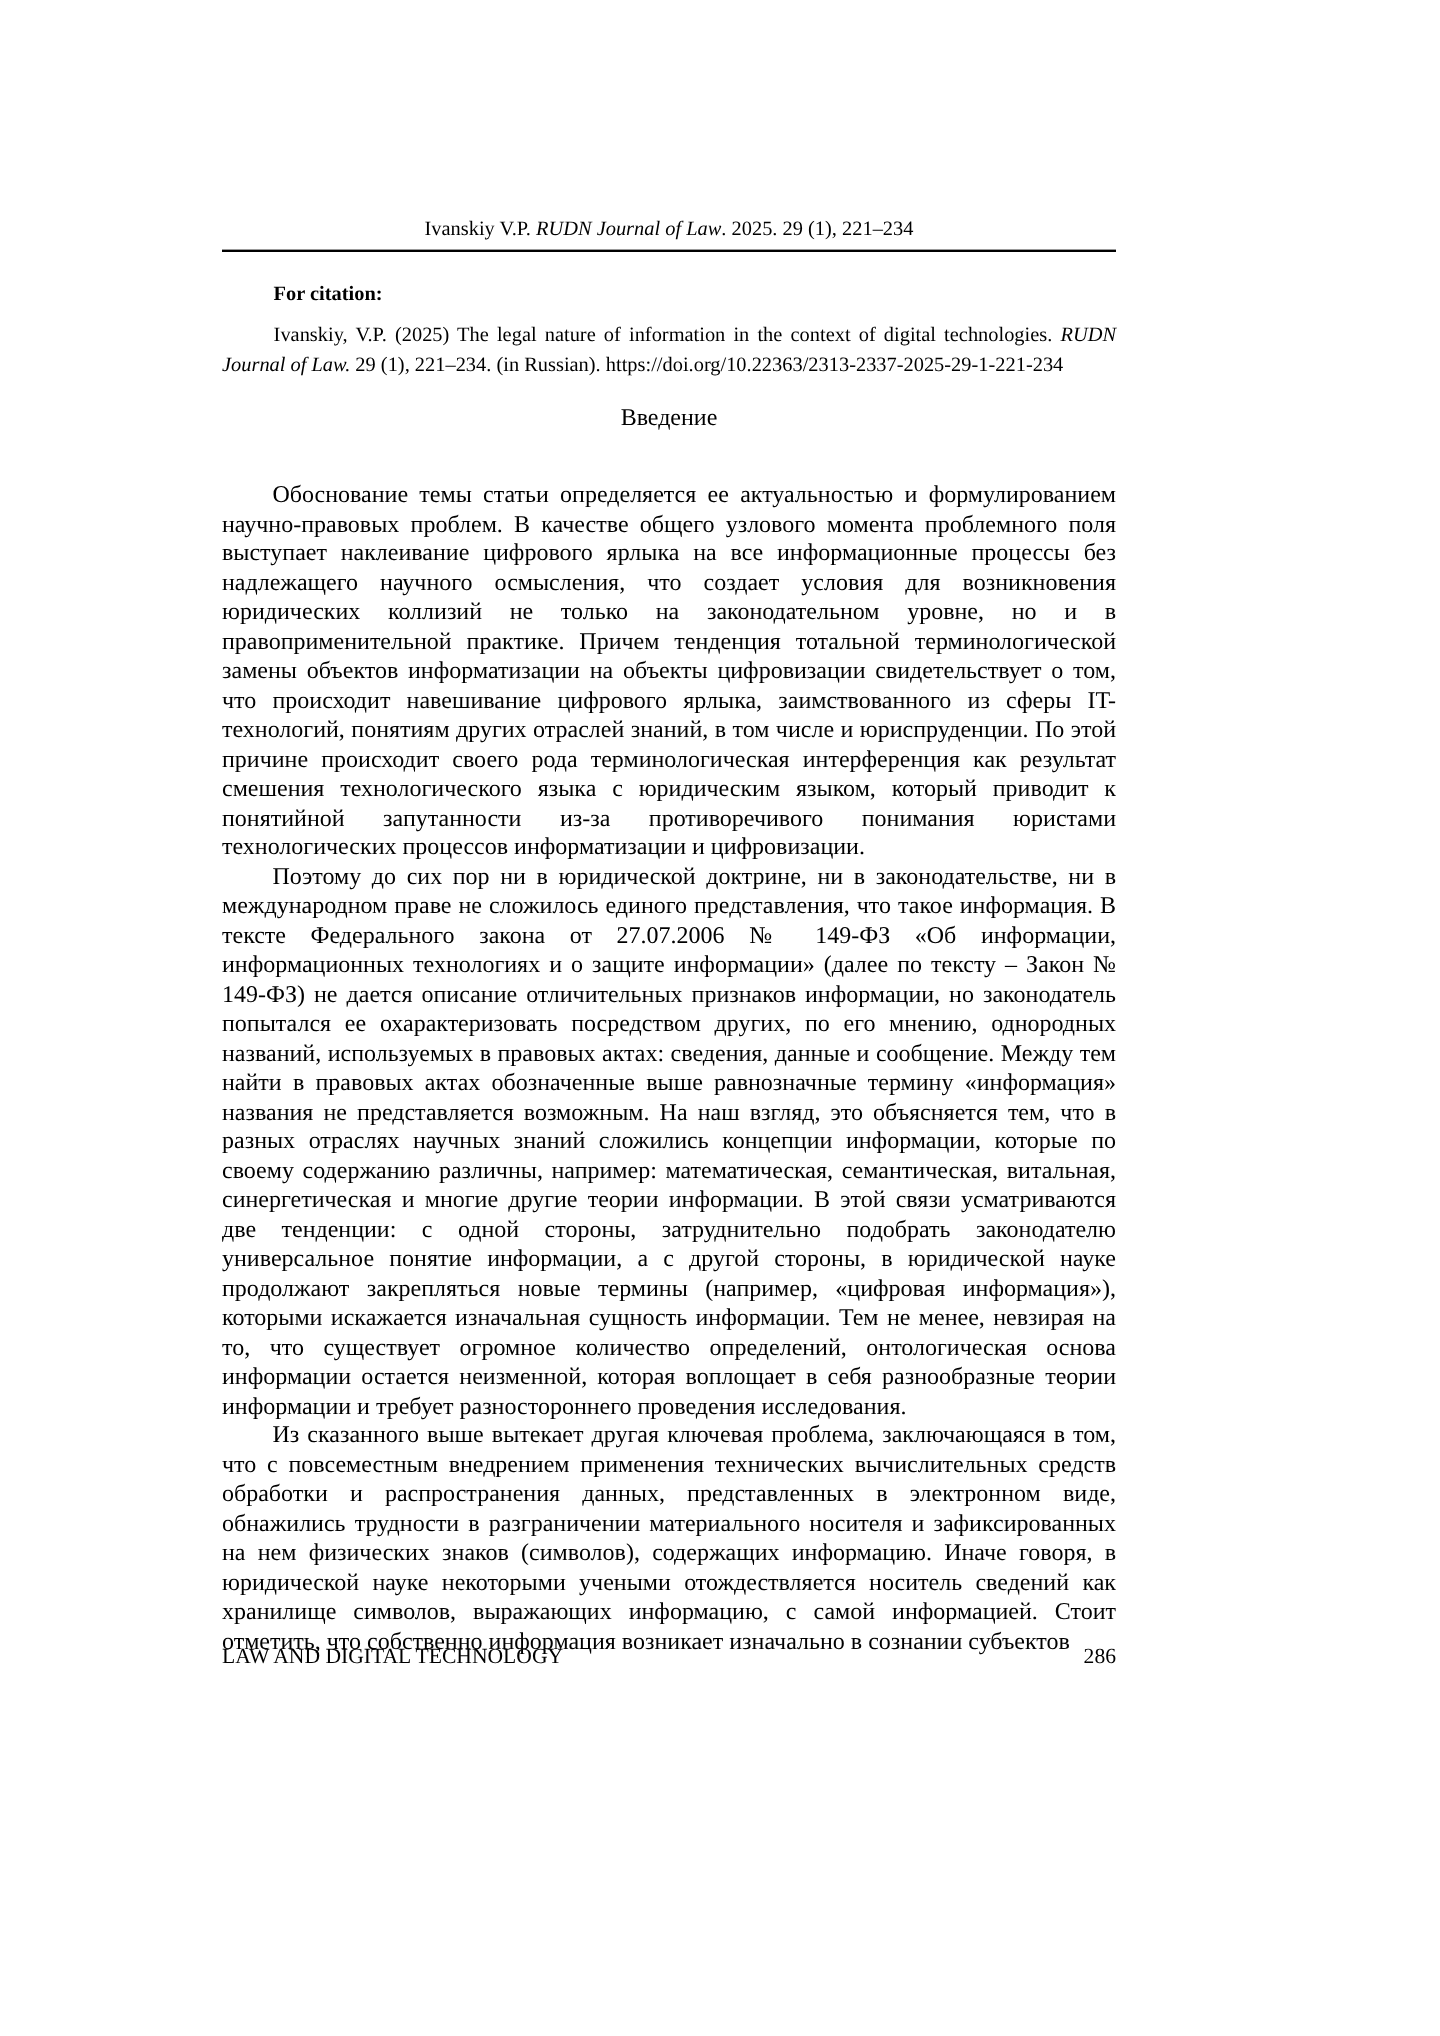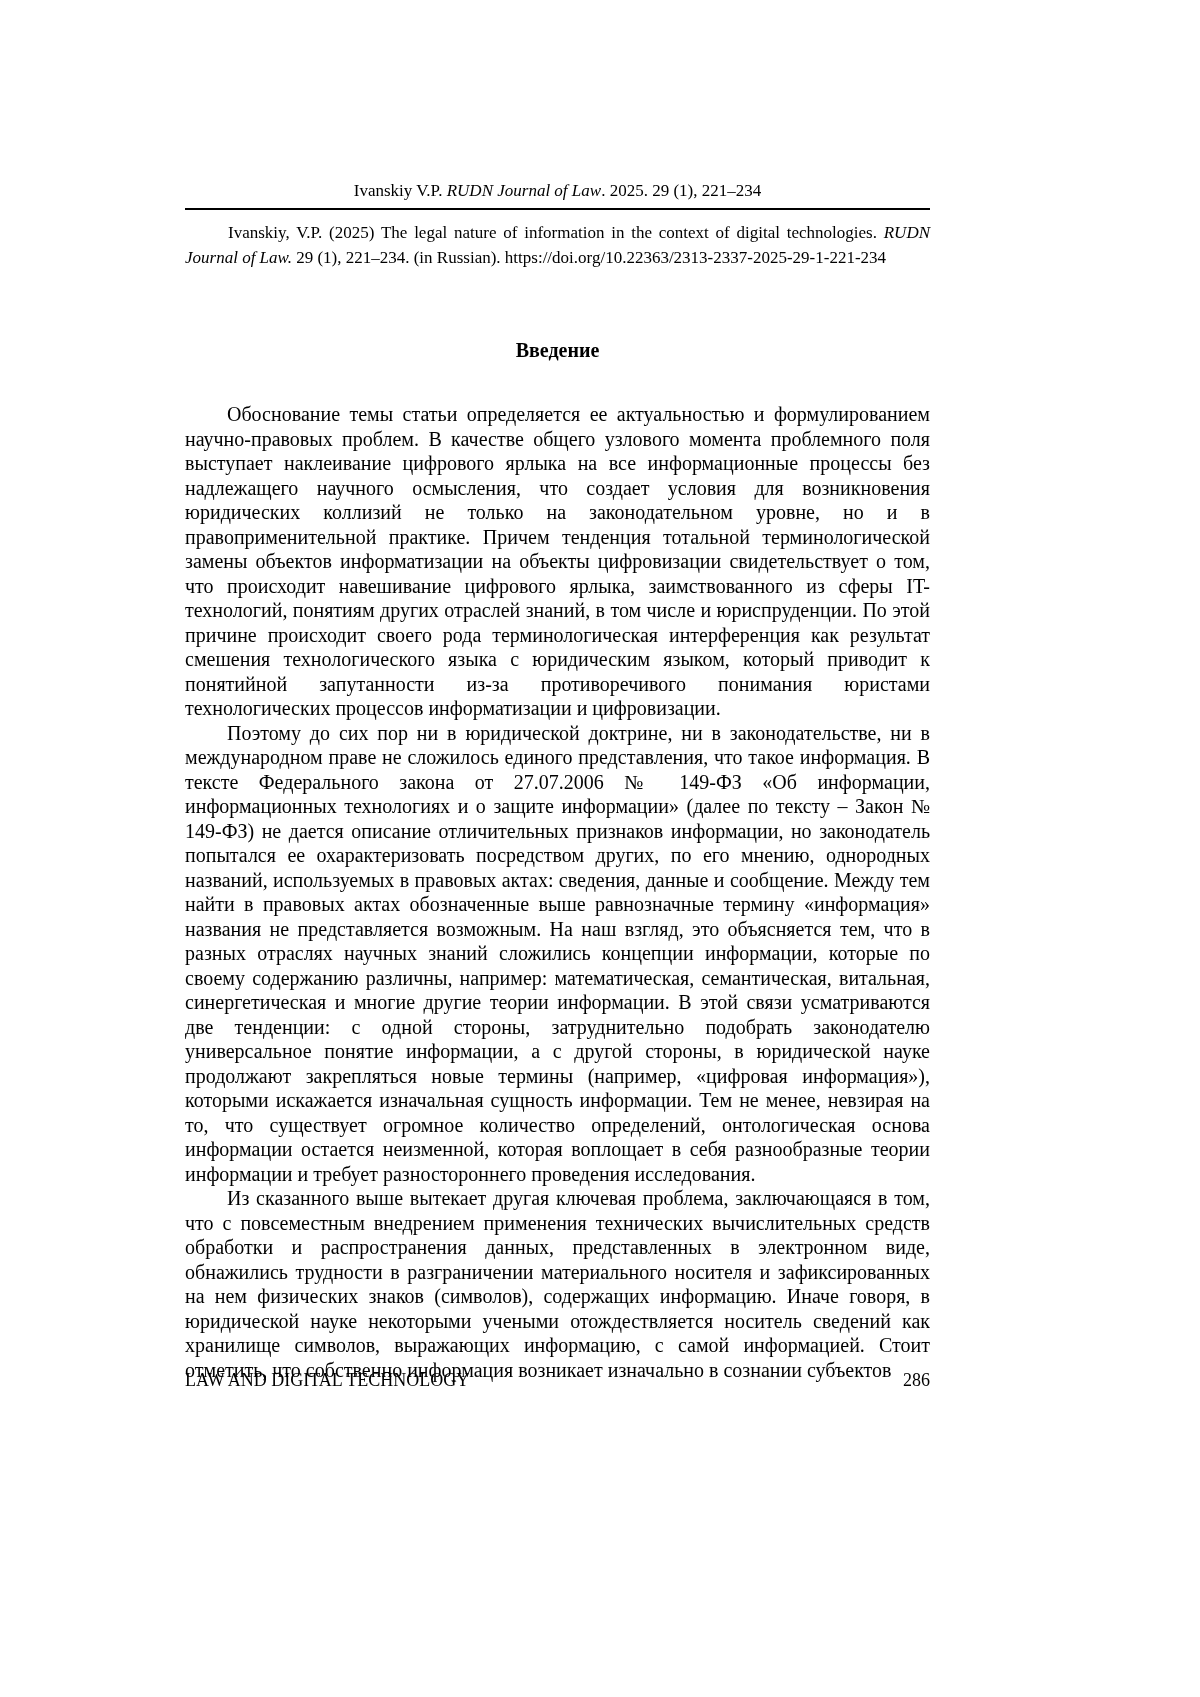--- a/index.html
+++ b/index.html
@@ -41,24 +41,24 @@
     line-height: 22px;
   }
   .citation-body {
     margin-top: 10px;
     font-size: 17px;
     line-height: 25px;
     text-align: justify;
     text-indent: 43px;
   }
   .section-title {
-    margin-top: 68px;
+    margin-top: 20px;
     text-align: center;
     font-size: 20px;
-    font-weight: bold;
+    font-weight: normal;
     line-height: 24px;
   }
   .body-para {
     font-size: 20px;
     line-height: 24.5px;
     text-align: justify;
     text-indent: 42px;
   }
   .body-para.first { margin-top: 40px; }
   .page-footer {
@@ -76,20 +76,21 @@
 </head>
 <body>
 
 <div class="page">
   <div class="content">
 
     <div class="running-header"><span>Ivanskiy V.P. </span><span class="i">RUDN Journal of Law</span><span>. 2025. 29 (1), 221–234</span></div>
 
     <hr class="header-rule">
 
+    <p class="for-citation">For citation:</p>
 
     <p class="citation-body"><span>Ivanskiy, V.P. (2025) The legal nature of information in the context of digital technologies. </span><span class="i">RUDN Journal of Law.</span><span> 29 (1), 221–234. (in Russian). </span><span>https://doi.org/10.22363/2313-2337-2025-29-1-221-234</span></p>
 
     <h2 class="section-title">Введение</h2>
 
     <p class="body-para first">Обоснование темы статьи определяется ее актуальностью и формулированием научно-правовых проблем. В качестве общего узлового момента проблемного поля выступает наклеивание цифрового ярлыка на все информационные процессы без надлежащего научного осмысления, что создает условия для возникновения юридических коллизий не только на законодательном уровне, но и в правоприменительной практике. Причем тенденция тотальной терминологической замены объектов информатизации на объекты цифровизации свидетельствует о том, что происходит навешивание цифрового ярлыка, заимствованного из сферы IT-технологий, понятиям других отраслей знаний, в том числе и юриспруденции. По этой причине происходит своего рода терминологическая интерференция как результат смешения технологического языка с юридическим языком, который приводит к понятийной запутанности из-за противоречивого понимания юристами технологических процессов информатизации и цифровизации.</p>
     <p class="body-para">Поэтому до сих пор ни в юридической доктрине, ни в законодательстве, ни в международном праве не сложилось единого представления, что такое информация. В тексте Федерального закона от 27.07.2006 № 149-ФЗ «Об информации, информационных технологиях и о защите информации» (далее по тексту – Закон № 149-ФЗ) не дается описание отличительных признаков информации, но законодатель попытался ее охарактеризовать посредством других, по его мнению, однородных названий, используемых в правовых актах: сведения, данные и сообщение. Между тем найти в правовых актах обозначенные выше равнозначные термину «информация» названия не представляется возможным. На наш взгляд, это объясняется тем, что в разных отраслях научных знаний сложились концепции информации, которые по своему содержанию различны, например: математическая, семантическая, витальная, синергетическая и многие другие теории информации. В этой связи усматриваются две тенденции: с одной стороны, затруднительно подобрать законодателю универсальное понятие информации, а с другой стороны, в юридической науке продолжают закрепляться новые термины (например, «цифровая информация»), которыми искажается изначальная сущность информации. Тем не менее, невзирая на то, что существует огромное количество определений, онтологическая основа информации остается неизменной, которая воплощает в себя разнообразные теории информации и требует разностороннего проведения исследования.</p>
     <p class="body-para">Из сказанного выше вытекает другая ключевая проблема, заключающаяся в том, что с повсеместным внедрением применения технических вычислительных средств обработки и распространения данных, представленных в электронном виде, обнажились трудности в разграничении материального носителя и зафиксированных на нем физических знаков (символов), содержащих информацию. Иначе говоря, в юридической науке некоторыми учеными отождествляется носитель сведений как хранилище символов, выражающих информацию, с самой информацией. Стоит отметить, что собственно информация возникает изначально в сознании субъектов</p>
 
   </div>

